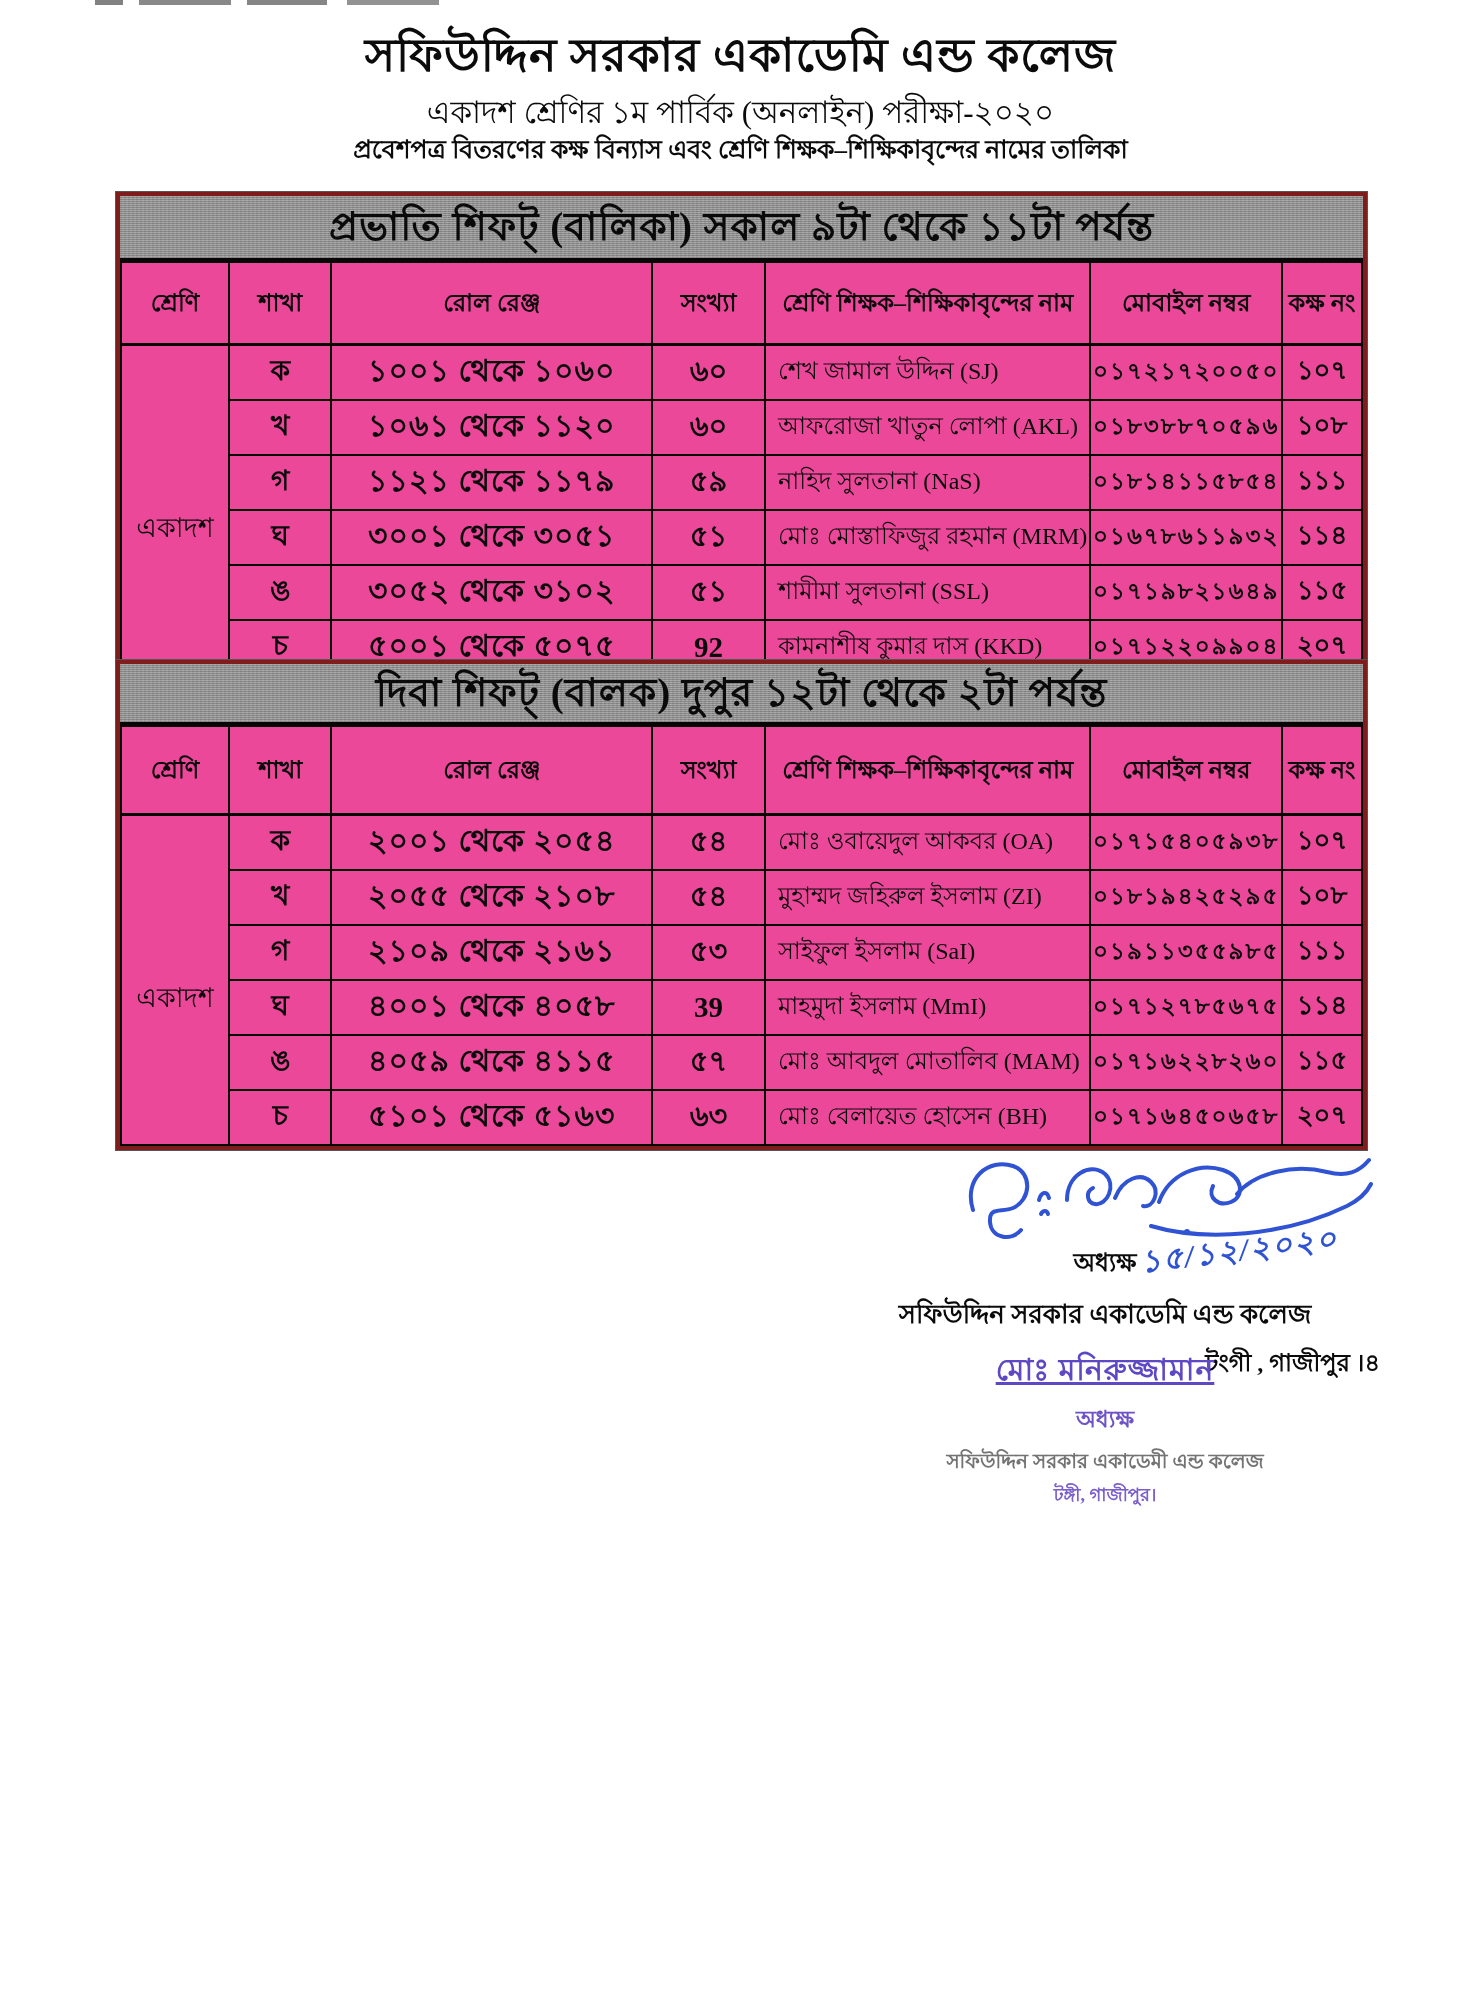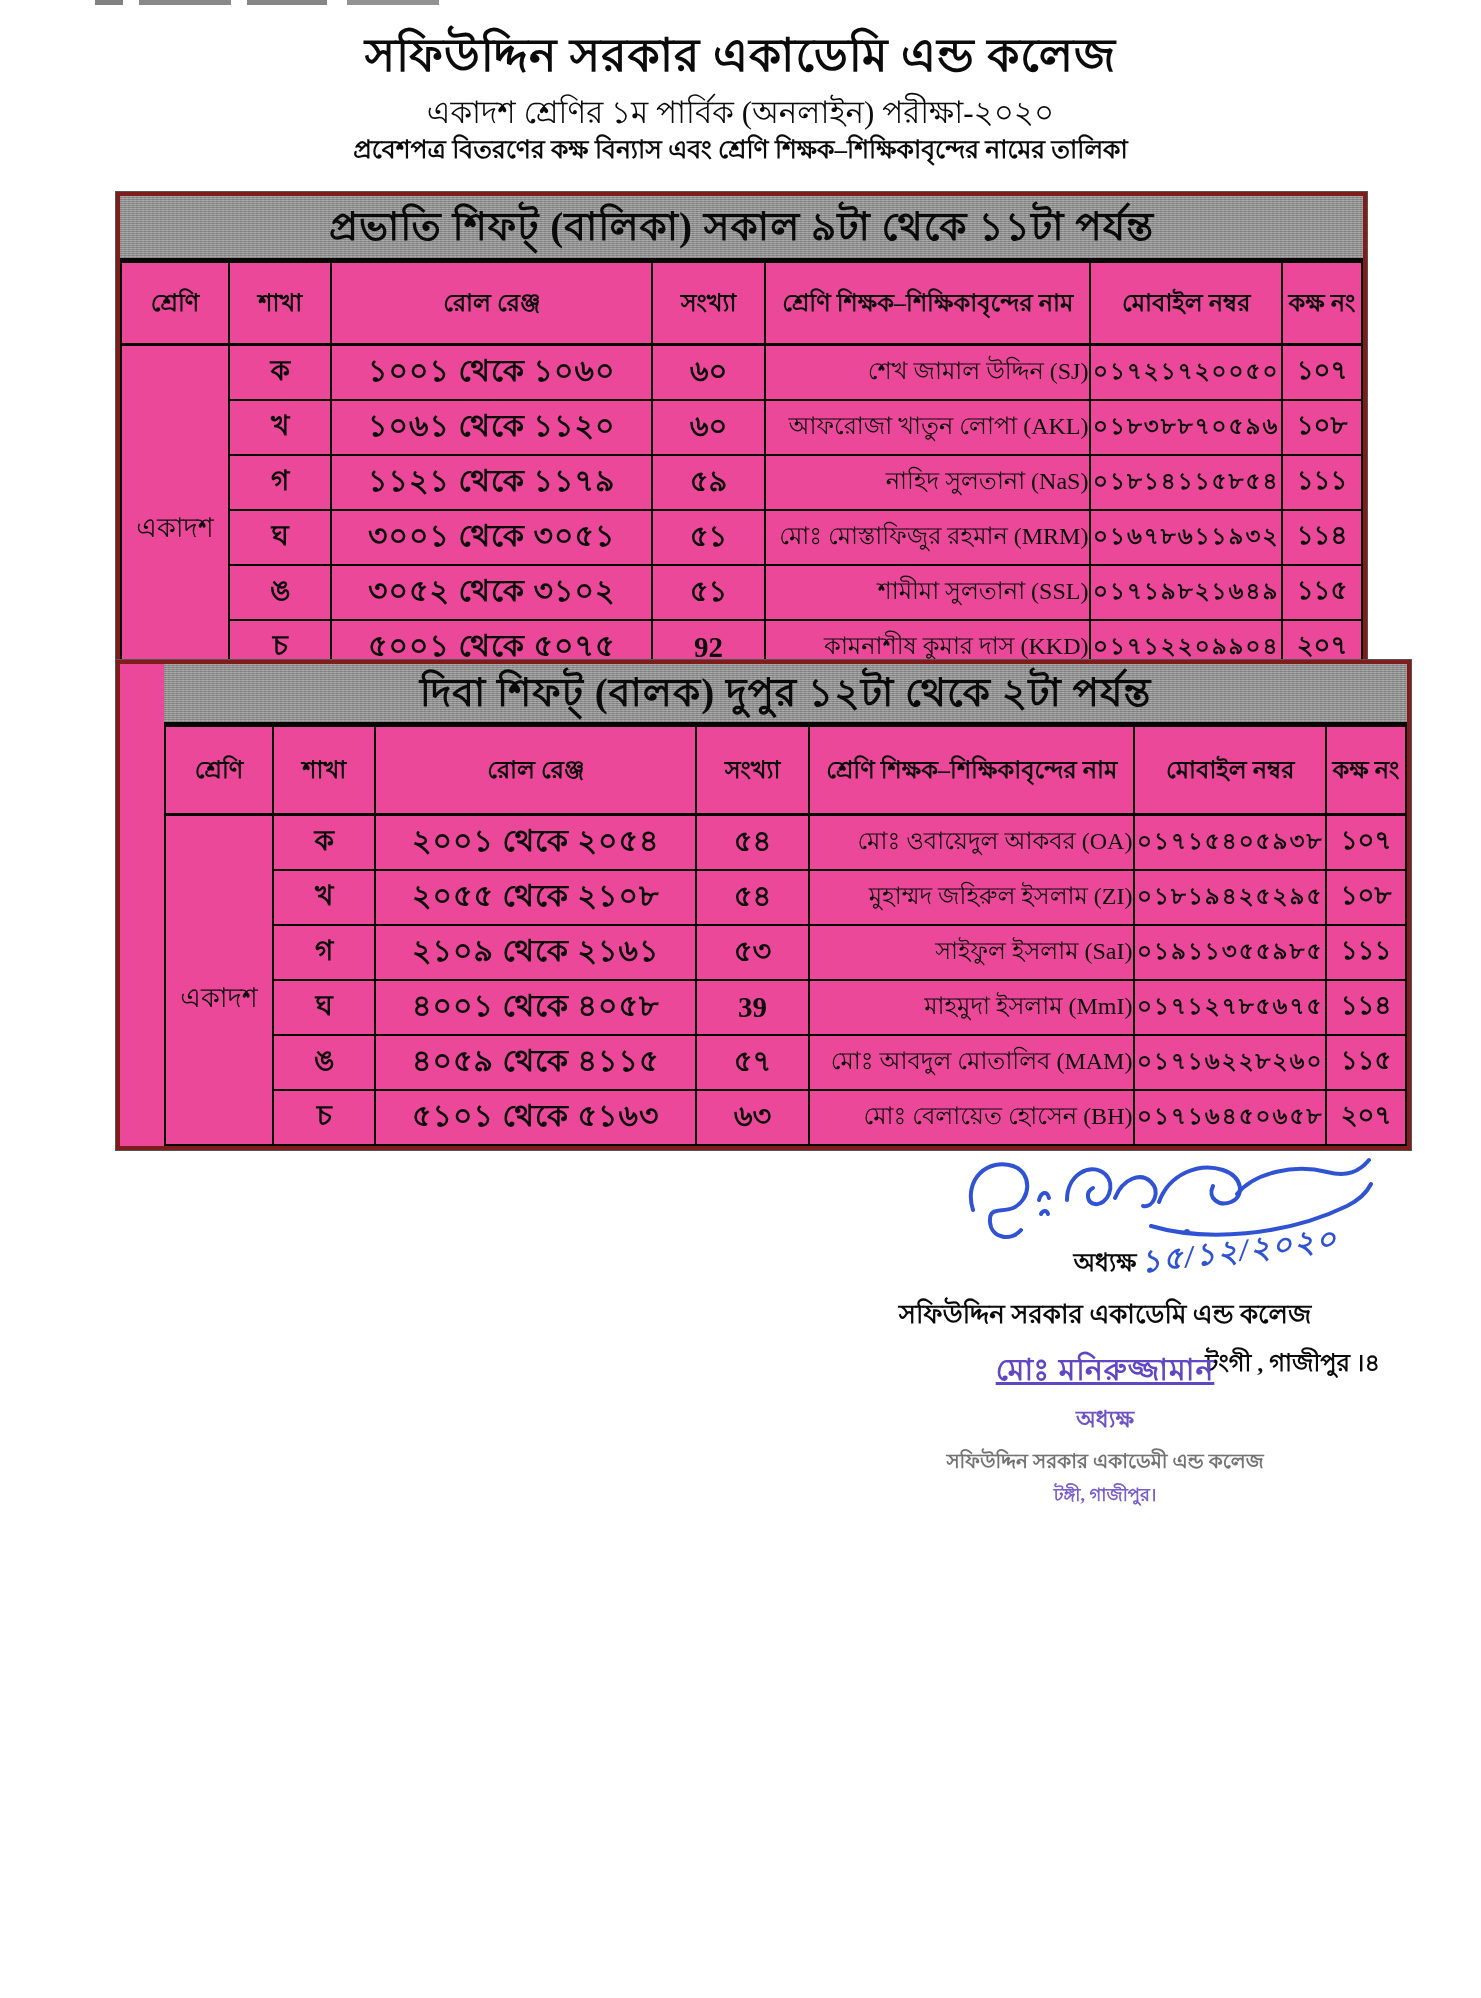--- a/index.html
+++ b/index.html
@@ -29,21 +29,21 @@
     position:absolute;top:130px;left:0;width:100%;
     text-align:center;font-size:25px;font-weight:600;
   }
   .tbl-wrap{
     position:absolute;left:116px;width:1243px;
     border:4px solid #7f1d1d;
     box-shadow:0 0 0 1px #555;
     background:#ec4899;
   }
   #table-0{top:192px;}
-  #table-1{top:660px;padding-left:44px;}
+  #table-1{top:660px;}
   .banner{
     height:62px;line-height:62px;
     border-bottom:3px solid #060606;
     background:
       repeating-linear-gradient(0deg,rgba(0,0,0,.14) 0 1px,rgba(255,255,255,.10) 1px 2px),
       repeating-linear-gradient(90deg,rgba(0,0,0,.05) 0 2px,rgba(255,255,255,.04) 2px 4px),
       #9d9d9d;
     text-align:center;font-size:39px;font-weight:bold;color:#0a0a0a;
     letter-spacing:1px;overflow:hidden;white-space:nowrap;
   }
@@ -62,21 +62,21 @@
     border-bottom:3px solid #050505;line-height:1.25;
   }
   .c0{width:8.4%;}.c1{width:7.9%;}.c2{width:26.5%;}.c3{width:8.8%;}
   .c4{width:26.9%;}.c5{width:15.5%;}.c6{width:6.0%;}
   #table-0 tbody tr{height:50px;}
   #table-1 tbody tr{height:55px;}
   td.class-cell{font-size:27px;text-align:center;vertical-align:middle;padding-top:40px;}
   td.section-cell{font-size:28px;font-weight:600;text-align:center;}
   td.roll-cell{font-size:30px;font-weight:600;text-align:center;letter-spacing:1px;}
   td.count-cell{font-size:29px;font-weight:600;text-align:center;}
-  td.teacher-cell{font-size:24px;text-align:right;padding-left:12px;}
+  td.teacher-cell{font-size:24px;text-align:left;padding-left:12px;}
   td.mobile-cell{font-size:23px;font-weight:600;text-align:center;letter-spacing:2px;}
   td.room-cell{font-size:26px;font-weight:600;text-align:center;}
   
   .sig-svg{position:absolute;left:955px;top:1148px;width:420px;height:105px;}
   .sig-date{
     position:absolute;left:1140px;top:1222px;width:260px;
     font-size:31px;color:#2f53d3;transform:rotate(-7deg);
     font-style:italic;letter-spacing:2px;font-weight:600;
   }
   .sig-block{position:absolute;left:830px;top:1243px;width:550px;text-align:center;}

